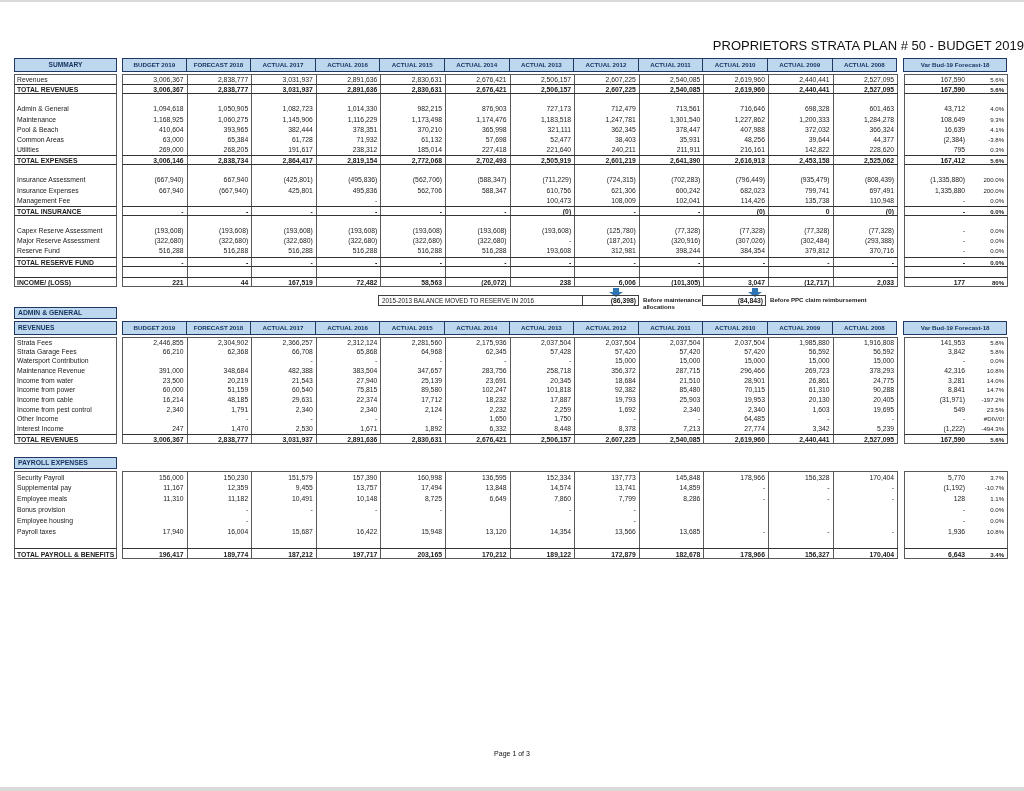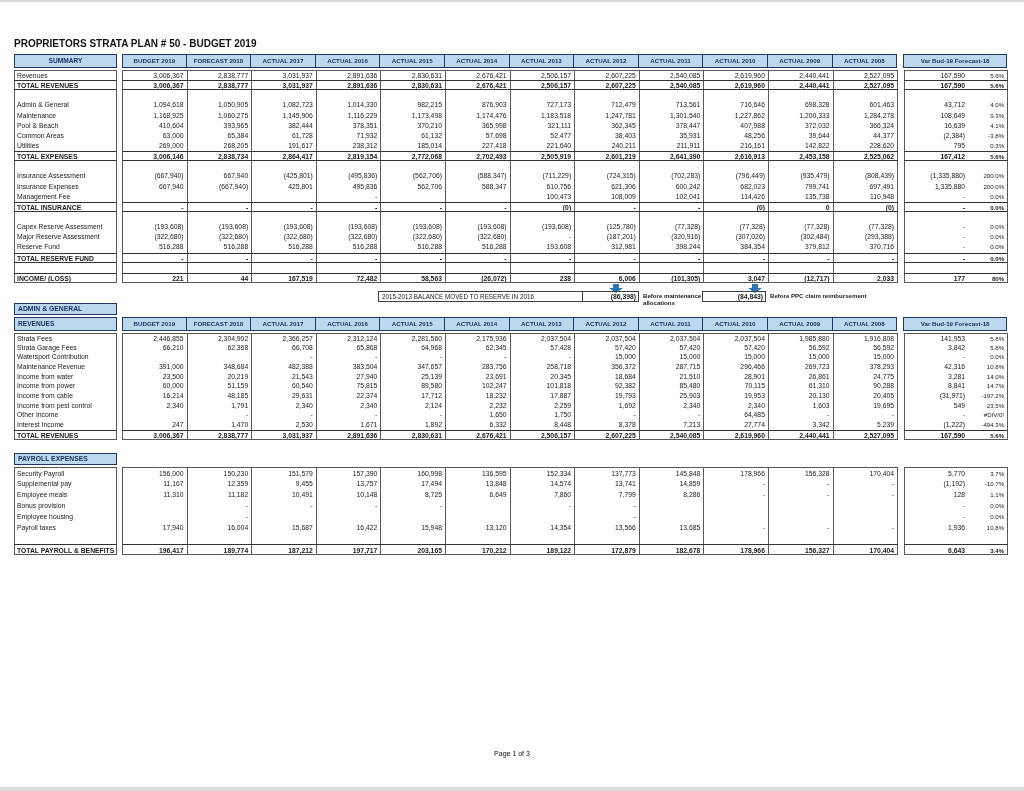--- a/index.html
+++ b/index.html
@@ -2,21 +2,21 @@
 <html><head>
 <meta charset="utf-8">
 <style>
   html,body{margin:0;padding:0;}
   body{width:1024px;height:791px;position:relative;background:#ffffff;overflow:hidden;
        font-family:"Liberation Sans",sans-serif;color:#1a1a1a;}
   .edge{position:absolute;left:0;width:100%;background:#d9d9d9;}
   .edge-top{top:0;height:2px;}
   .edge-bottom{bottom:0;height:4px;}
   .sheet{position:absolute;inset:0;padding:38px 0 0 14px;}
-  .title{font-size:10px;font-weight:700;margin-bottom:5px;color:#111;}
+  .title{font-size:13px;font-weight:400;margin-bottom:5px;color:#111;text-align:right;}
 
   
   .hrow{display:flex;height:14px;margin-bottom:2px;}
   .hlabel{width:103px;box-sizing:border-box;background:#BDD7EE;border:1px solid #1F3864;
           text-align:center;font-weight:700;font-size:6.6px;line-height:12px;color:#14315C;
           overflow:hidden;white-space:nowrap;}
   .hlabel.left{text-align:left;padding-left:3px;}
   .hcells{display:flex;margin-left:5px;}
   .hcell{width:64.6px;box-sizing:border-box;background:#BDD7EE;border:1px solid #1F3864;border-left:none;
          text-align:center;font-weight:700;font-size:6.2px;line-height:12px;color:#14315C;

